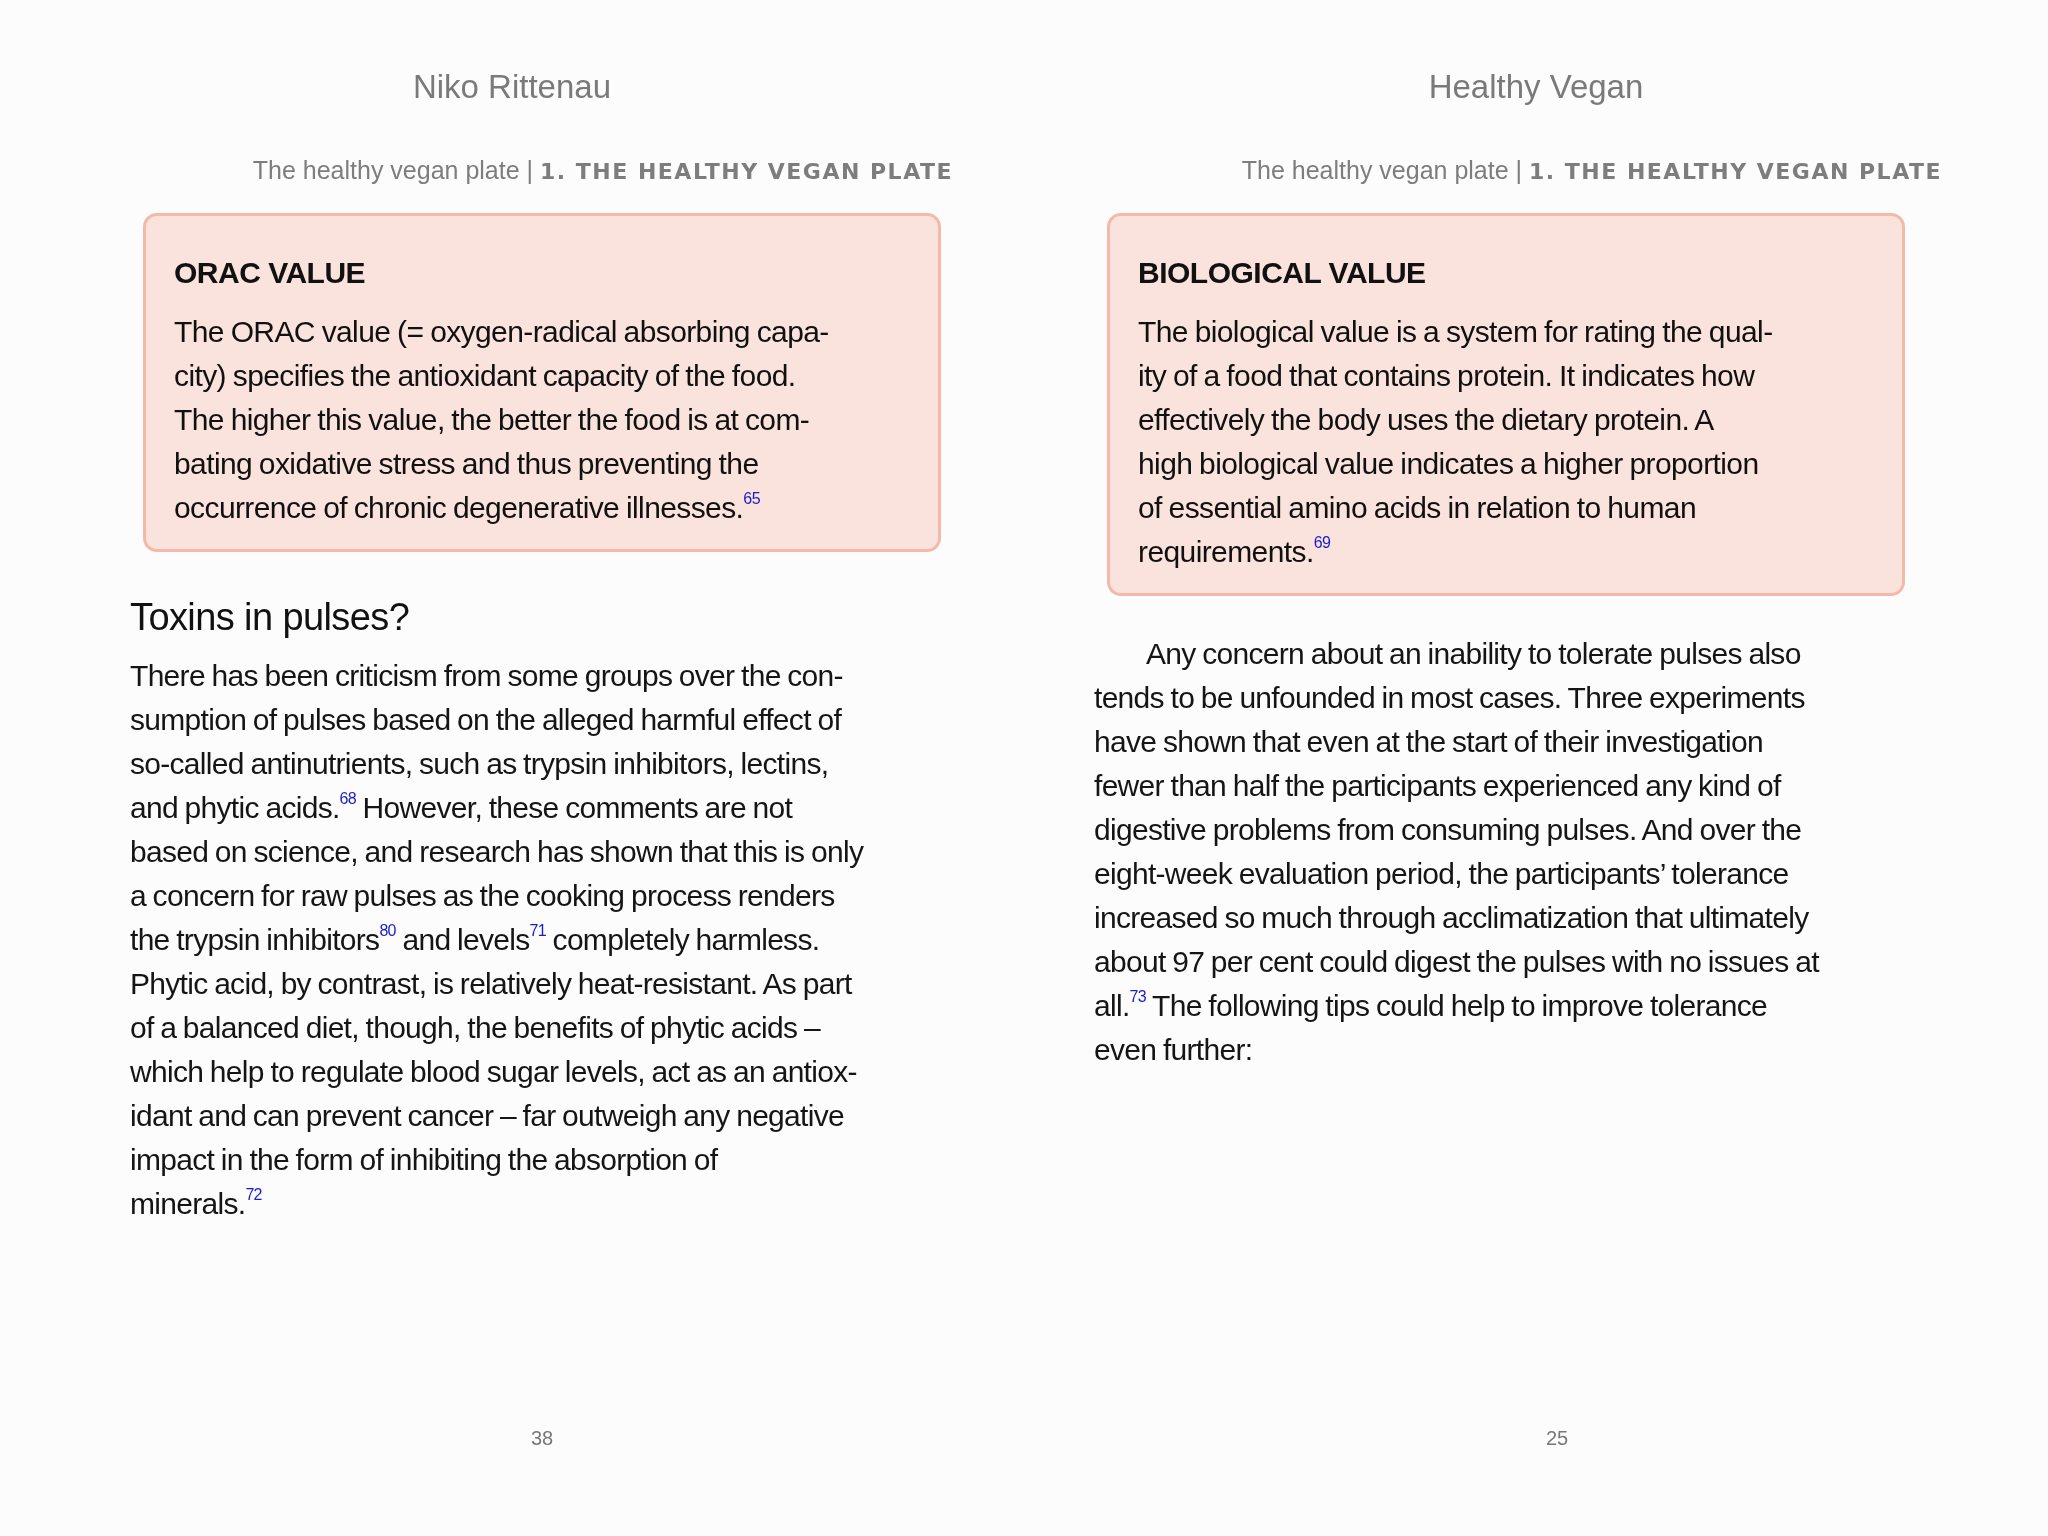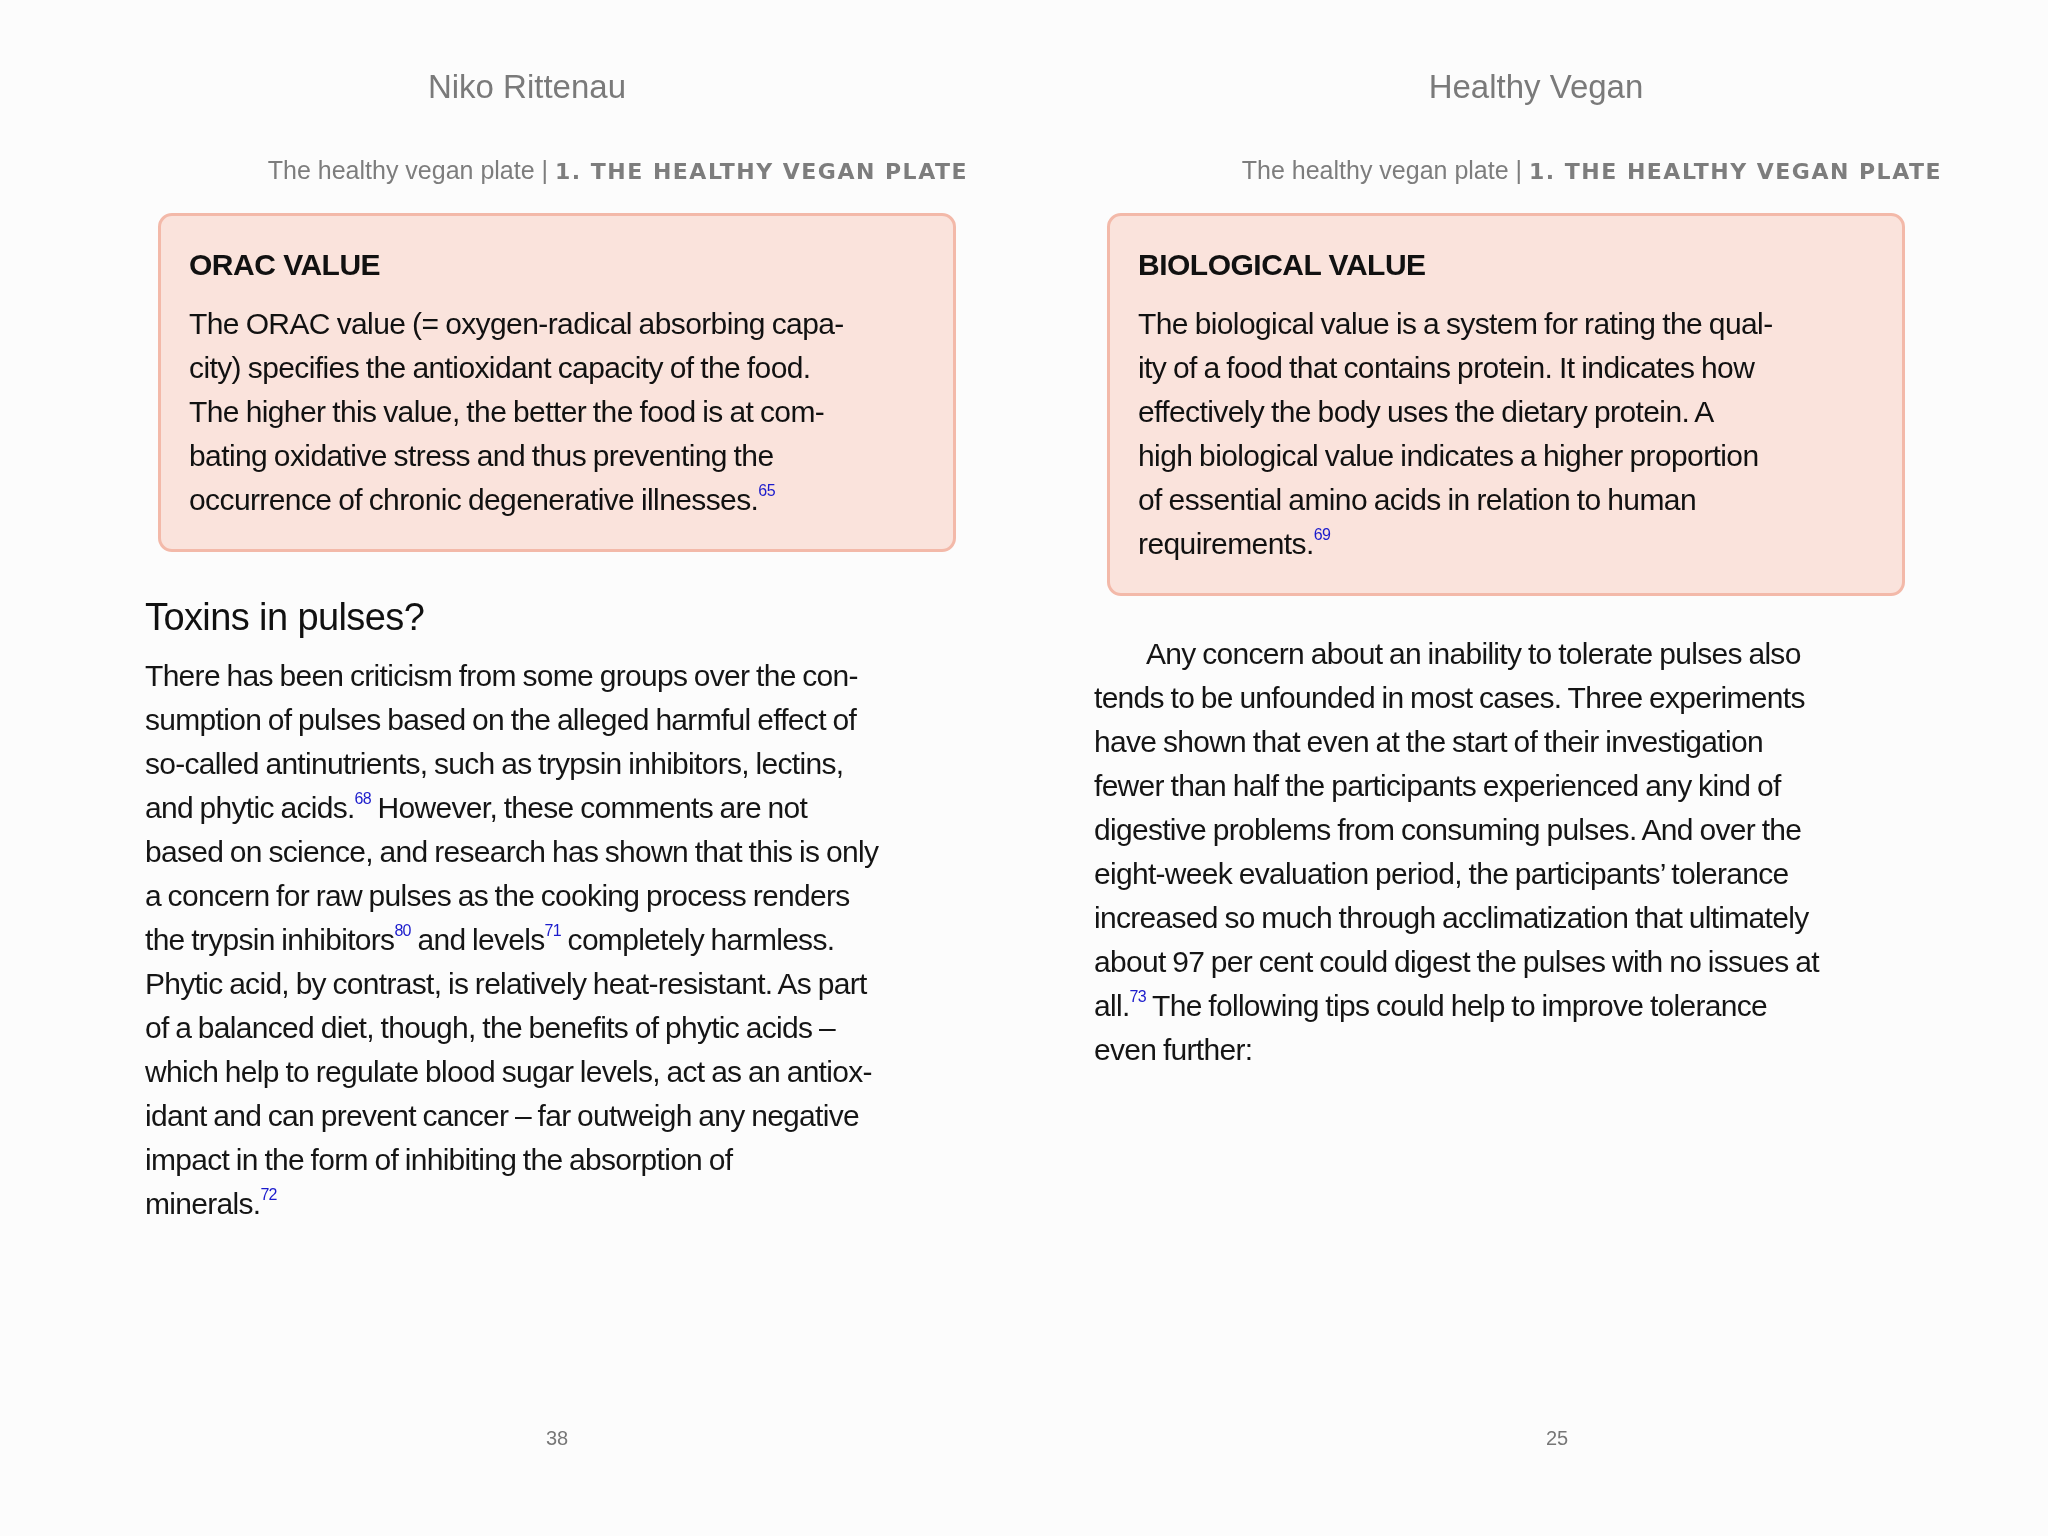--- a/index.html
+++ b/index.html
@@ -3,21 +3,21 @@
 <meta charset="utf-8">
 <style>
   html, body { margin: 0; padding: 0; }
   body {
     width: 2048px; height: 1536px; background: #fcfcfc;
     position: relative; overflow: hidden;
     font-family: "Liberation Sans", "DejaVu Sans", sans-serif;
     color: #111;
   }
   .page { position: absolute; top: 0; height: 1536px; width: 1024px; }
-  .page.left { left: 15px; }
+  .page.left { left: 0; }
   .page.right { left: 1024px; }
   .book-title {
     position: absolute; top: 68px; width: 100%; text-align: center;
     font-size: 33px; color: #7a7a7a; font-weight: 500;
   }
   .page.left .book-title { left: 0; width: 1024px; }
   .page.right .book-title { left: 0; width: 1024px; }
   .chapter-line {
     position: absolute; top: 156px; font-size: 25px; color: #7d7d7d;
     white-space: nowrap; text-align: right;
@@ -26,21 +26,21 @@
   .page.right .chapter-line { right: 106px; }
   .chapter-line .chap { font-weight: bold; letter-spacing: 1.5px; font-family: "DejaVu Sans", sans-serif; font-size: 22px; }
   .infobox {
     position: absolute; top: 213px; width: 798px;
     background: #fae3dc; border: 3px solid #f3b9a9; border-radius: 14px;
     box-sizing: border-box; padding: 28px 27px 28px 28px;
   }
   .page.left .infobox { left: 143px; height: 339px; }
   .page.right .infobox { left: 83px; height: 383px; }
   .infobox-title {
-    font-weight: bold; font-size: 30px; color: #111; margin: 4px 0 20px 0;
+    font-weight: bold; font-size: 30px; color: #111; margin: 12px 0 20px 0;
     letter-spacing: -0.5px;
   }
   .infobox-text {
     font-size: 30px; line-height: 44px; color: #111; font-weight: 500;
     letter-spacing: -0.6px; word-spacing: -1px;
   }
   .fn { color: #1b1bcc; font-size: 16px; vertical-align: 14px; line-height: 0; font-weight: normal; }
   .section-heading {
     position: absolute; left: 130px; top: 596px; font-size: 38px; color: #111;
     letter-spacing: -0.6px; margin: 0; font-weight: normal;

